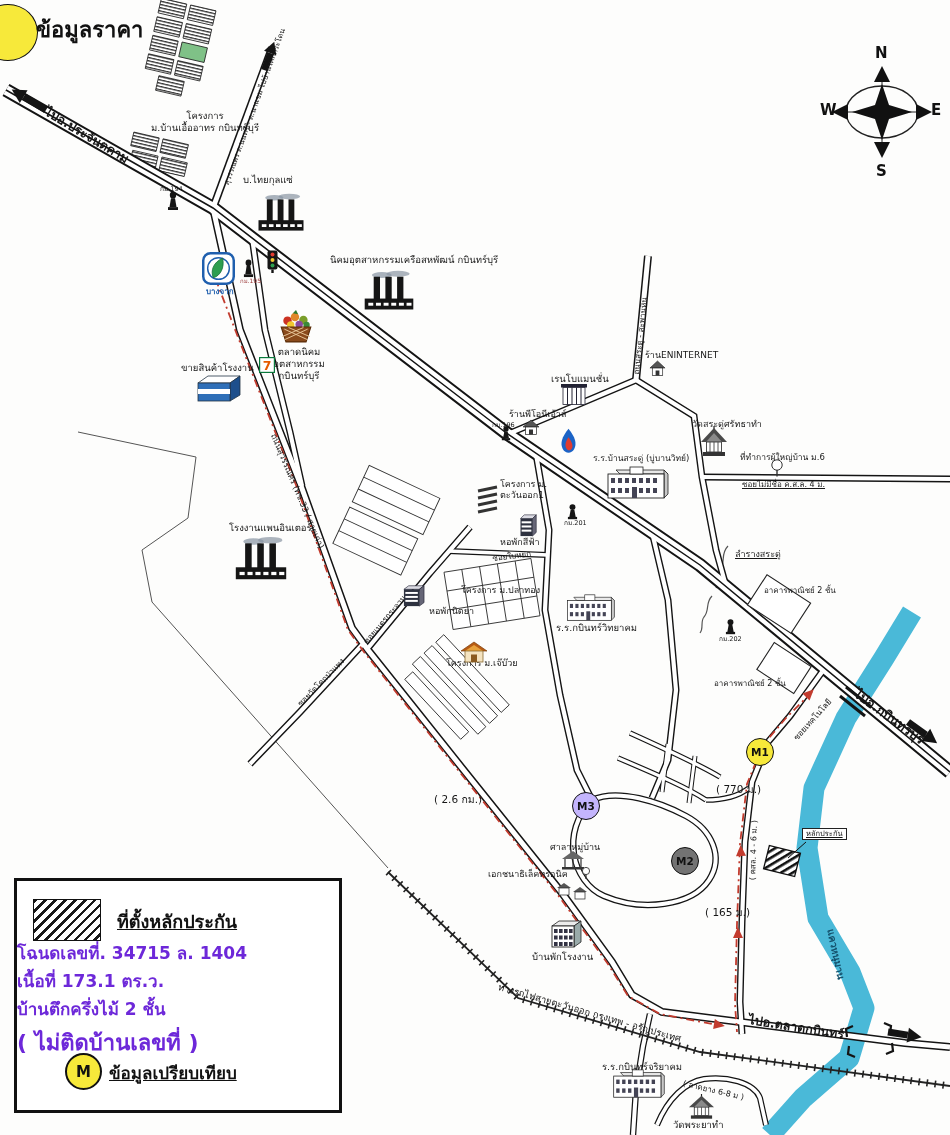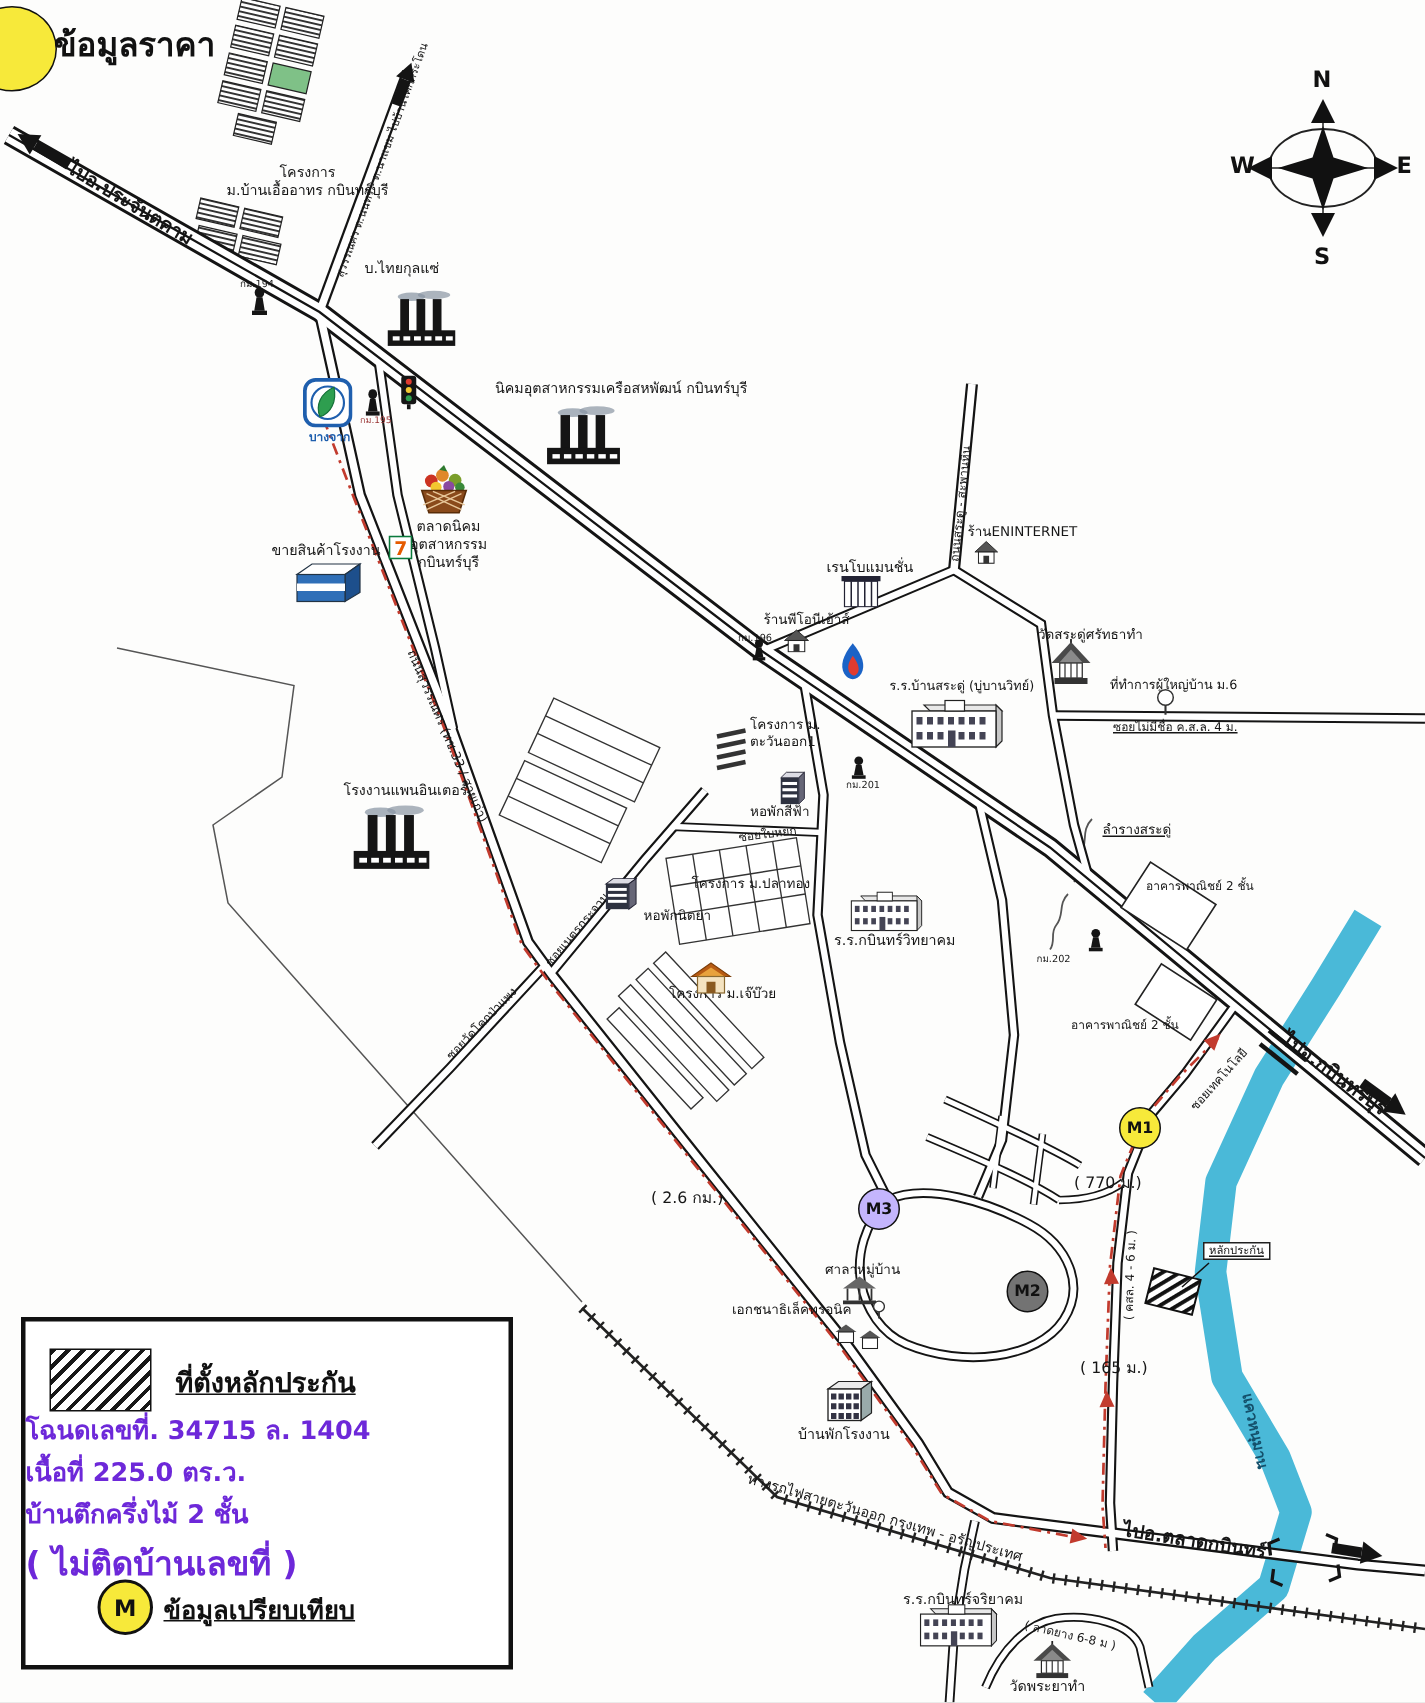--- a/index.html
+++ b/index.html
@@ -272,27 +272,27 @@
       <div class="ml" style="left: 593px; top: 453px; font-size: 8.5px;">ร.ร.บ้านสระดู่ (บู่บานวิทย์)</div>
       <div class="ml" style="left: 551px; top: 373px; font-size: 9.5px;">เรนโบแมนชั่น</div>
       <div class="ml" style="left: 509px; top: 409px; font-size: 9px;">ร้านพีโอนีเอ้าส์</div>
       <div class="ml" style="left: 645px; top: 350px; font-size: 9px;">ร้านENINTERNET</div>
       <div class="ml" style="left: 632px; top: 374px; font-size: 8px; transform: rotate(-84deg);">ถนนสระดู่ - สะพานหิน</div>
       <div class="ml" style="left: 692px; top: 419px; font-size: 9px;">วัดสระดู่ศรัทธาทำ</div>
       <div class="ml" style="left: 740px; top: 452px; font-size: 8.5px;">ที่ทำการผู้ใหญ่บ้าน ม.6</div>
       <div class="ml" style="left: 742px; top: 480px; font-size: 8px; text-decoration: underline;">ซอยไม่มีชื่อ ค.ส.ล. 4 ม.</div>
       <div class="ml" style="left: 735px; top: 549px; font-size: 9px; text-decoration: underline;">ลำรางสระดู่</div>
       <div class="ml" style="left: 764px; top: 586px; font-size: 8px;">อาคารพาณิชย์ 2 ชั้น</div>
-      <div class="ml" style="left: 691px; top: 635px; font-size: 6.5px;">กม.202</div>
+      <div class="ml" style="left: 719px; top: 635px; font-size: 6.5px;">กม.202</div>
       <div class="ml" style="left: 714px; top: 679px; font-size: 8px;">อาคารพาณิชย์ 2 ชั้น</div>
       <div class="ml" style="left: 792px; top: 736px; font-size: 8px; transform: rotate(-48deg);">ซอยเทคโนโลยี</div>
       <div class="ml" style="left: 860px; top: 686px; font-size: 13px; transform: rotate(36deg); font-weight: 700;">ไปอ.กบินทร์บุรี</div>
       <div class="ml" style="left: 716px; top: 783px; font-size: 10.5px;">( 770 ม.)</div>
       <div class="ml" style="left: 434px; top: 793px; font-size: 10.5px;">( 2.6 กม.)</div>
-      <div class="ml" style="left: 720px; top: 906px; font-size: 10.5px;">( 165 ม.)</div>
+      <div class="ml" style="left: 705px; top: 906px; font-size: 10.5px;">( 165 ม.)</div>
       <div class="ml" style="left: 550px; top: 842px; font-size: 9px;">ศาลาหมู่บ้าน</div>
       <div class="ml" style="left: 488px; top: 869px; font-size: 9px;">เอกชนาธิเล็คทรอนิค</div>
       <div class="ml" style="left: 748px; top: 880px; font-size: 8px; transform: rotate(-88deg);">( คสล. 4 - 6 ม. )</div>
       <div class="ml" style="left: 836px; top: 928px; font-size: 10px; transform: rotate(78deg); font-weight: 700; color: rgb(20, 80, 107);">แควหนุมาน</div>
       <div class="ml" style="left: 532px; top: 951px; font-size: 9.5px;">บ้านพักโรงงาน</div>
       <div class="ml" style="left: 500px; top: 981px; font-size: 9.5px; transform: rotate(16deg);">ทางรถไฟสายตะวันออก กรุงเทพ - อรัญประเทศ</div>
       <div class="ml" style="left: 750px; top: 1012px; font-size: 12.5px; transform: rotate(9deg); font-weight: 700;">ไปอ.ตลาดกบินทร์</div>
       <div class="ml" style="left: 602px; top: 1061px; font-size: 9.5px;">ร.ร.กบินทร์จริยาคม</div>
       <div class="ml" style="left: 684px; top: 1079px; font-size: 8px; transform: rotate(13deg);">( ลาดยาง 6-8 ม )</div>
       <div class="ml" style="left: 673px; top: 1119px; font-size: 9.5px;">วัดพระยาทำ</div>
@@ -672,20 +672,20 @@
     <div class="cletter cl-e">E</div>
   </div>
 
   <div class="badge-ellipse" style="background: rgb(247, 233, 58);"></div>
   <div class="page-heading">ข้อมูลราคา</div>
 
   <div class="legend">
     <div class="legend-swatch"></div>
     <div class="legend-title">ที่ตั้งหลักประกัน</div>
     <div class="legend-line lg-deed">โฉนดเลขที่. 34715 ล. 1404</div>
-    <div class="legend-line lg-area">เนื้อที่ 225.0 ตร.ว.</div>
+    <div class="legend-line lg-area">เนื้อที่ 173.1 ตร.ว.</div>
     <div class="legend-line lg-bld">บ้านตึกครึ่งไม้ 2 ชั้น</div>
     <div class="legend-line lg-note">( ไม่ติดบ้านเลขที่ )</div>
     <div class="legend-mcircle" style="background: rgb(247, 233, 58);">M</div>
     <div class="legend-mlabel">ข้อมูลเปรียบเทียบ</div>
   </div>
 
 </div>
 
 </body></html>

